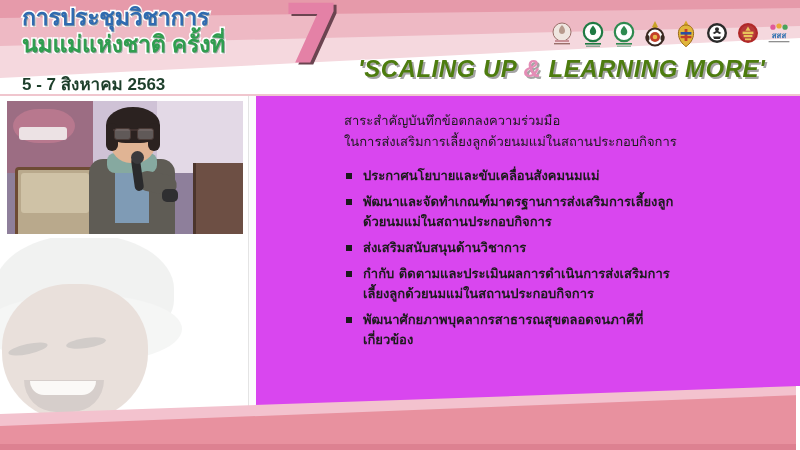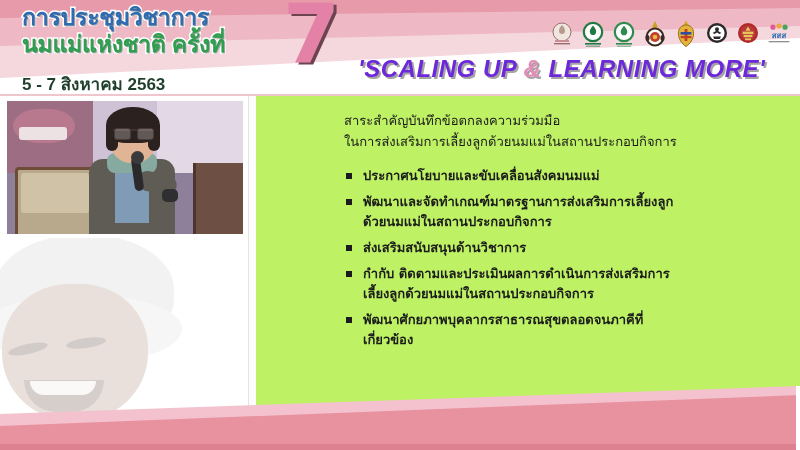--- a/index.html
+++ b/index.html
@@ -66,21 +66,21 @@
     text-shadow:3px 2px 0 #6b4450;
     font-family:"DejaVu Sans",sans-serif;
   }
 
   .tagline{
     position:absolute;left:358px;top:55px;z-index:7;
     font-size:24px;font-weight:bold;letter-spacing:0.5px;
     white-space:nowrap;font-style:italic;
   }
   .tagline span{
-    color:#6d28d9;
+    color:#4d7c0f;
     -webkit-text-stroke:1px #ffffff;paint-order:stroke fill;
     text-shadow:2px 2px 0 rgba(90,90,90,.55);
   }
   .tagline .amp{color:#e48db6;}
 
   .logo-row{position:absolute;right:8px;top:20px;z-index:7;display:flex;align-items:flex-end;gap:5px;}
   .logo{width:26px;height:30px;display:flex;align-items:center;justify-content:center;}
   .logo svg{display:block;}
 
   
@@ -125,21 +125,21 @@
   .wm-eyeL{position:absolute;left:8px;top:106px;width:40px;height:10px;border-radius:50%;background:#5d4b42;transform:rotate(-12deg);}
   .wm-eyeR{position:absolute;left:66px;top:100px;width:40px;height:10px;border-radius:50%;background:#5d4b42;transform:rotate(-8deg);}
   .wm-mouth{position:absolute;left:24px;top:142px;width:80px;height:32px;border-radius:0 0 44px 44px;background:#6e5347;}
   .wm-teeth{position:absolute;left:30px;top:143px;width:66px;height:14px;border-radius:0 0 22px 22px;background:#f2ece4;}
   .wm-shoulder{position:absolute;left:-4px;top:182px;width:210px;height:70px;border-radius:40px 40px 0 0;background:#e7e4df;}
 
   
   .v-divider{position:absolute;left:248px;top:96px;width:1px;bottom:0;background:#e4e4e4;}
   .content{
     position:absolute;left:256px;top:96px;right:0;bottom:0;
-    background:#bef264;
+    background:#d946ef;
   }
   .content-inner{position:absolute;left:88px;top:14px;right:16px;}
 
   .intro{
     color:#1b1b1b;font-size:13px;line-height:21px;
     font-family:"DejaVu Sans","Liberation Sans",sans-serif;
   }
   .intro div{white-space:nowrap;}
 
   .bullets{list-style:none;margin:14px 0 0 0;padding:0;font-weight:bold;}

